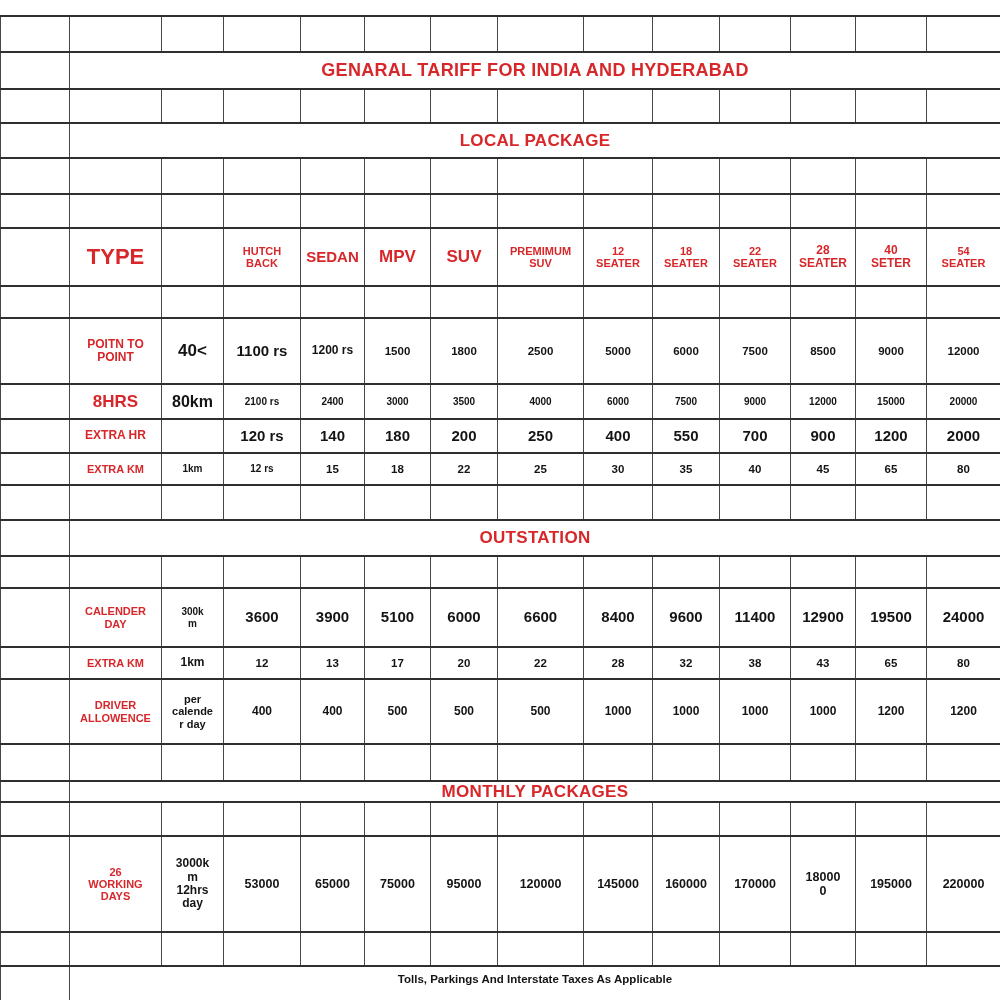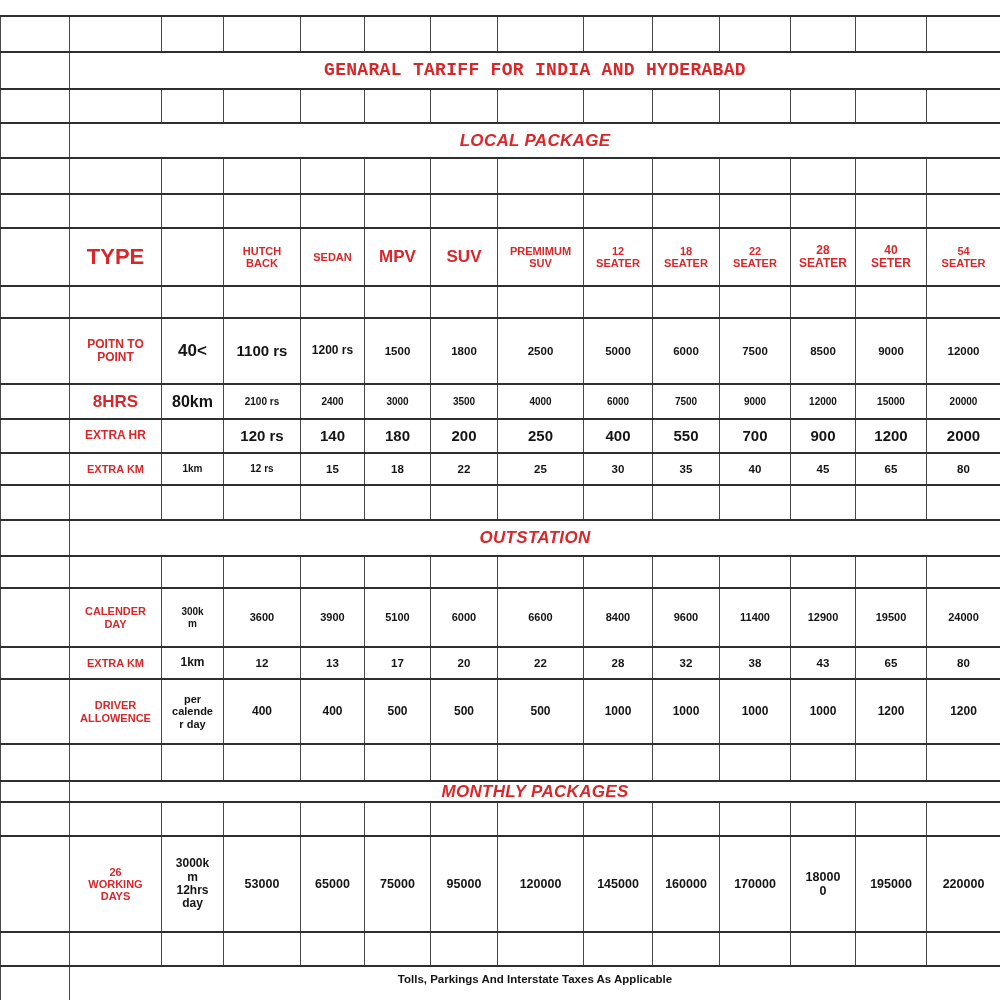--- a/index.html
+++ b/index.html
@@ -21,30 +21,30 @@
     border-left:1.5px solid var(--grid-v);
     border-right:1.5px solid var(--grid-v);
     border-top:2px solid var(--grid-h);
     border-bottom:2px solid var(--grid-h);
     text-align:center;vertical-align:middle;
     padding:0 1px;overflow:hidden;
     font-weight:700;color:var(--ink);
     white-space:pre-line;line-height:1.12;
   }
   .lbl{color:var(--red);}
-  .title-cell{color:var(--red);font-size:18px;letter-spacing:.3px;font-family:Liberation Mono, monospace;}
-  .section-cell{color:var(--red);font-size:17px;letter-spacing:.3px;font-style:italic;}
+  .title-cell{color:var(--red);font-size:18px;letter-spacing:.3px;}
+  .section-cell{color:var(--red);font-size:17px;letter-spacing:.3px;}
   .footer-cell{
     color:var(--ink);font-size:11.5px;vertical-align:top;padding-top:6px;
   }
   .s11{font-size:11px}
   .s115{font-size:11.5px}
   .s12{font-size:12px}
   .s125{font-size:12.5px}
-  .s13{font-size:11px}
+  .s13{font-size:15px}
   .s14{font-size:10px}
   .s15{font-size:15px}
   .s16{font-size:16px}
   .s17{font-size:17px}
   .s22{font-size:22px}
 </style>
 </head>
 <body>
 
 <table id="tariff-table">

